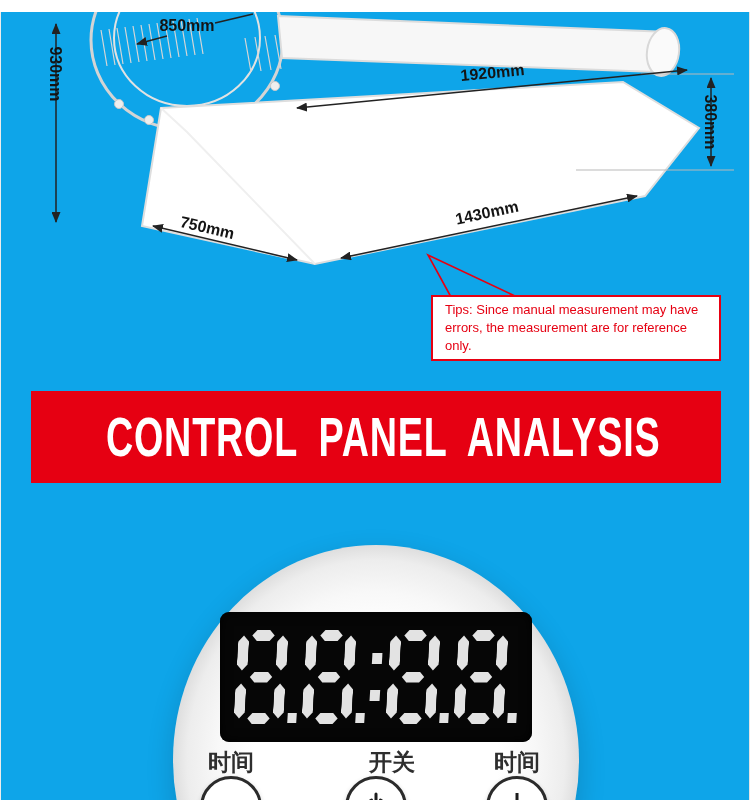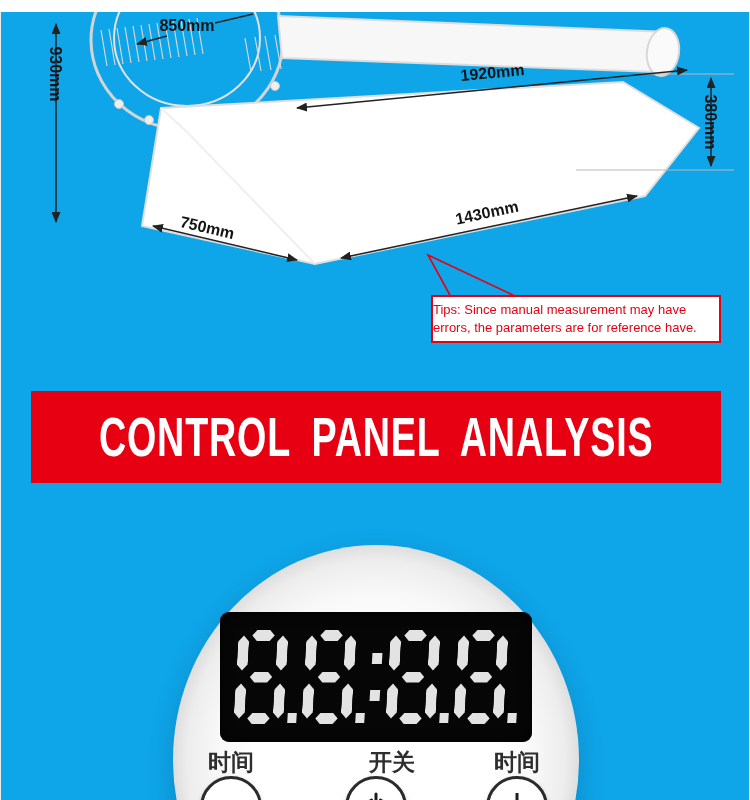--- a/index.html
+++ b/index.html
@@ -7,26 +7,26 @@
     position:relative;width:750px;height:800px;margin:12px auto;background:#0ea5e9;
     overflow:hidden;font-family:"Liberation Sans","DejaVu Sans",sans-serif;
     border-left:1px solid #ececec;border-right:1px solid #e4e4e4;box-sizing:border-box;
   }
   
   .diagram-svg{position:absolute;left:0;top:0;}
   .dim-text{font-family:"Liberation Sans","DejaVu Sans",sans-serif;font-weight:bold;font-size:16px;fill:#141414;}
   .tips-box{
     position:absolute;left:430px;top:283px;width:290px;box-sizing:border-box;
     border:2px solid #e60012;background:#fff;color:#e60012;
-    font-size:13px;line-height:1.38;padding:4px 0;
+    font-size:13px;line-height:1.38;padding:4px 12px;
   }
   
   .banner{
     position:absolute;left:30px;top:379px;width:690px;height:92px;background:#e60012;
-    display:flex;align-items:center;justify-content:center;
+    display:flex;align-items:center;justify-content:flex-end;
   }
   .banner h1{
     margin:0;color:#ffffff;font-size:46px;font-weight:bold;white-space:nowrap;
     letter-spacing:1px;word-spacing:12px;transform:scale(0.82,1.2);
   }
   
   .panel-oval{
     position:absolute;left:172px;top:533px;width:406px;height:430px;border-radius:50%;
     background:radial-gradient(closest-side,#ffffff 60%,#f8f8f8 78%,#ededed 93%,#dedede 100%);
     box-shadow:0 10px 28px rgba(0,0,0,.16);
@@ -111,21 +111,21 @@
       <text class="dim-text" x="492" y="66" text-anchor="middle" transform="rotate(-5.5 492 66)">1920mm</text>
       <text class="dim-text" x="704" y="110" text-anchor="middle" transform="rotate(90 704 110)">380mm</text>
       <text class="dim-text" x="205" y="221" text-anchor="middle" transform="rotate(13 205 221)">750mm</text>
       <text class="dim-text" x="487" y="206" text-anchor="middle" transform="rotate(-12 487 206)">1430mm</text>
 
       <path d="M450,285 L427,243 L516,285" fill="none" stroke="#e60012" stroke-width="1.6"></path>
     </svg>
 
     <div class="tips-box">
       <div>Tips: Since manual measurement may have</div>
-      <div>errors, the parameters are for reference have.</div>
+      <div>errors, the measurement are for reference only.</div>
     </div>
   </section>
 
   <section class="banner">
     <h1>CONTROL PANEL ANALYSIS</h1>
   </section>
 
   <section>
     <div class="panel-oval">
 

